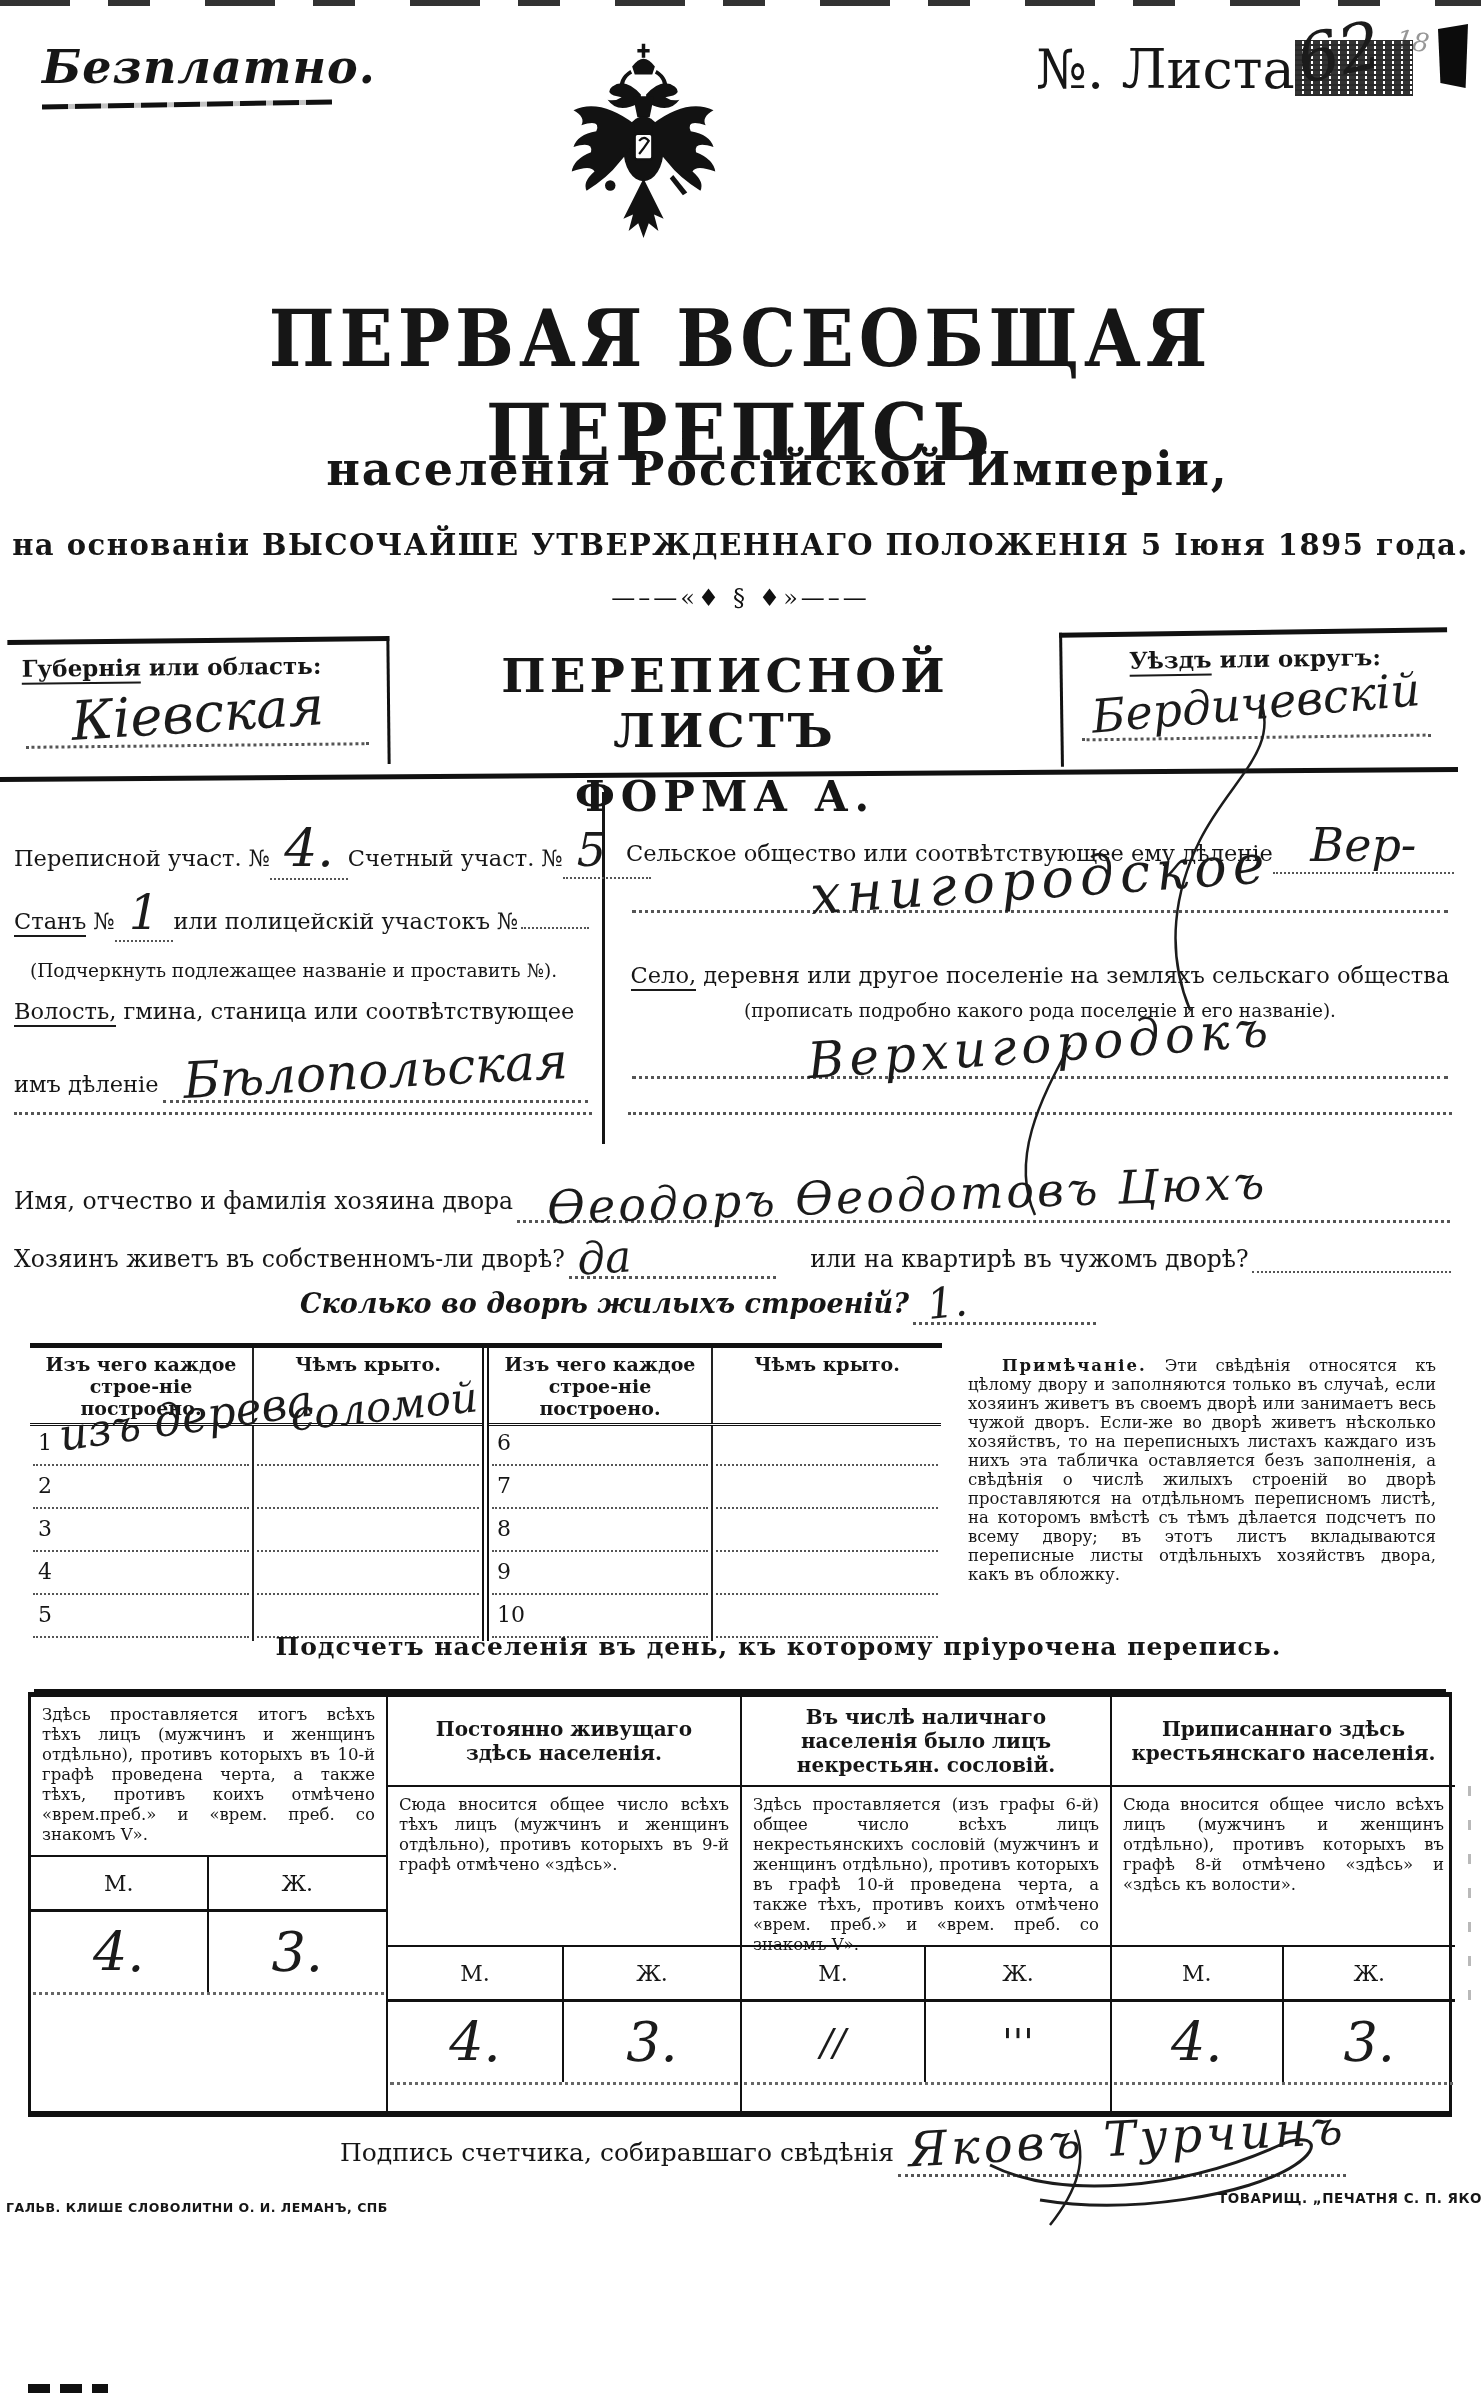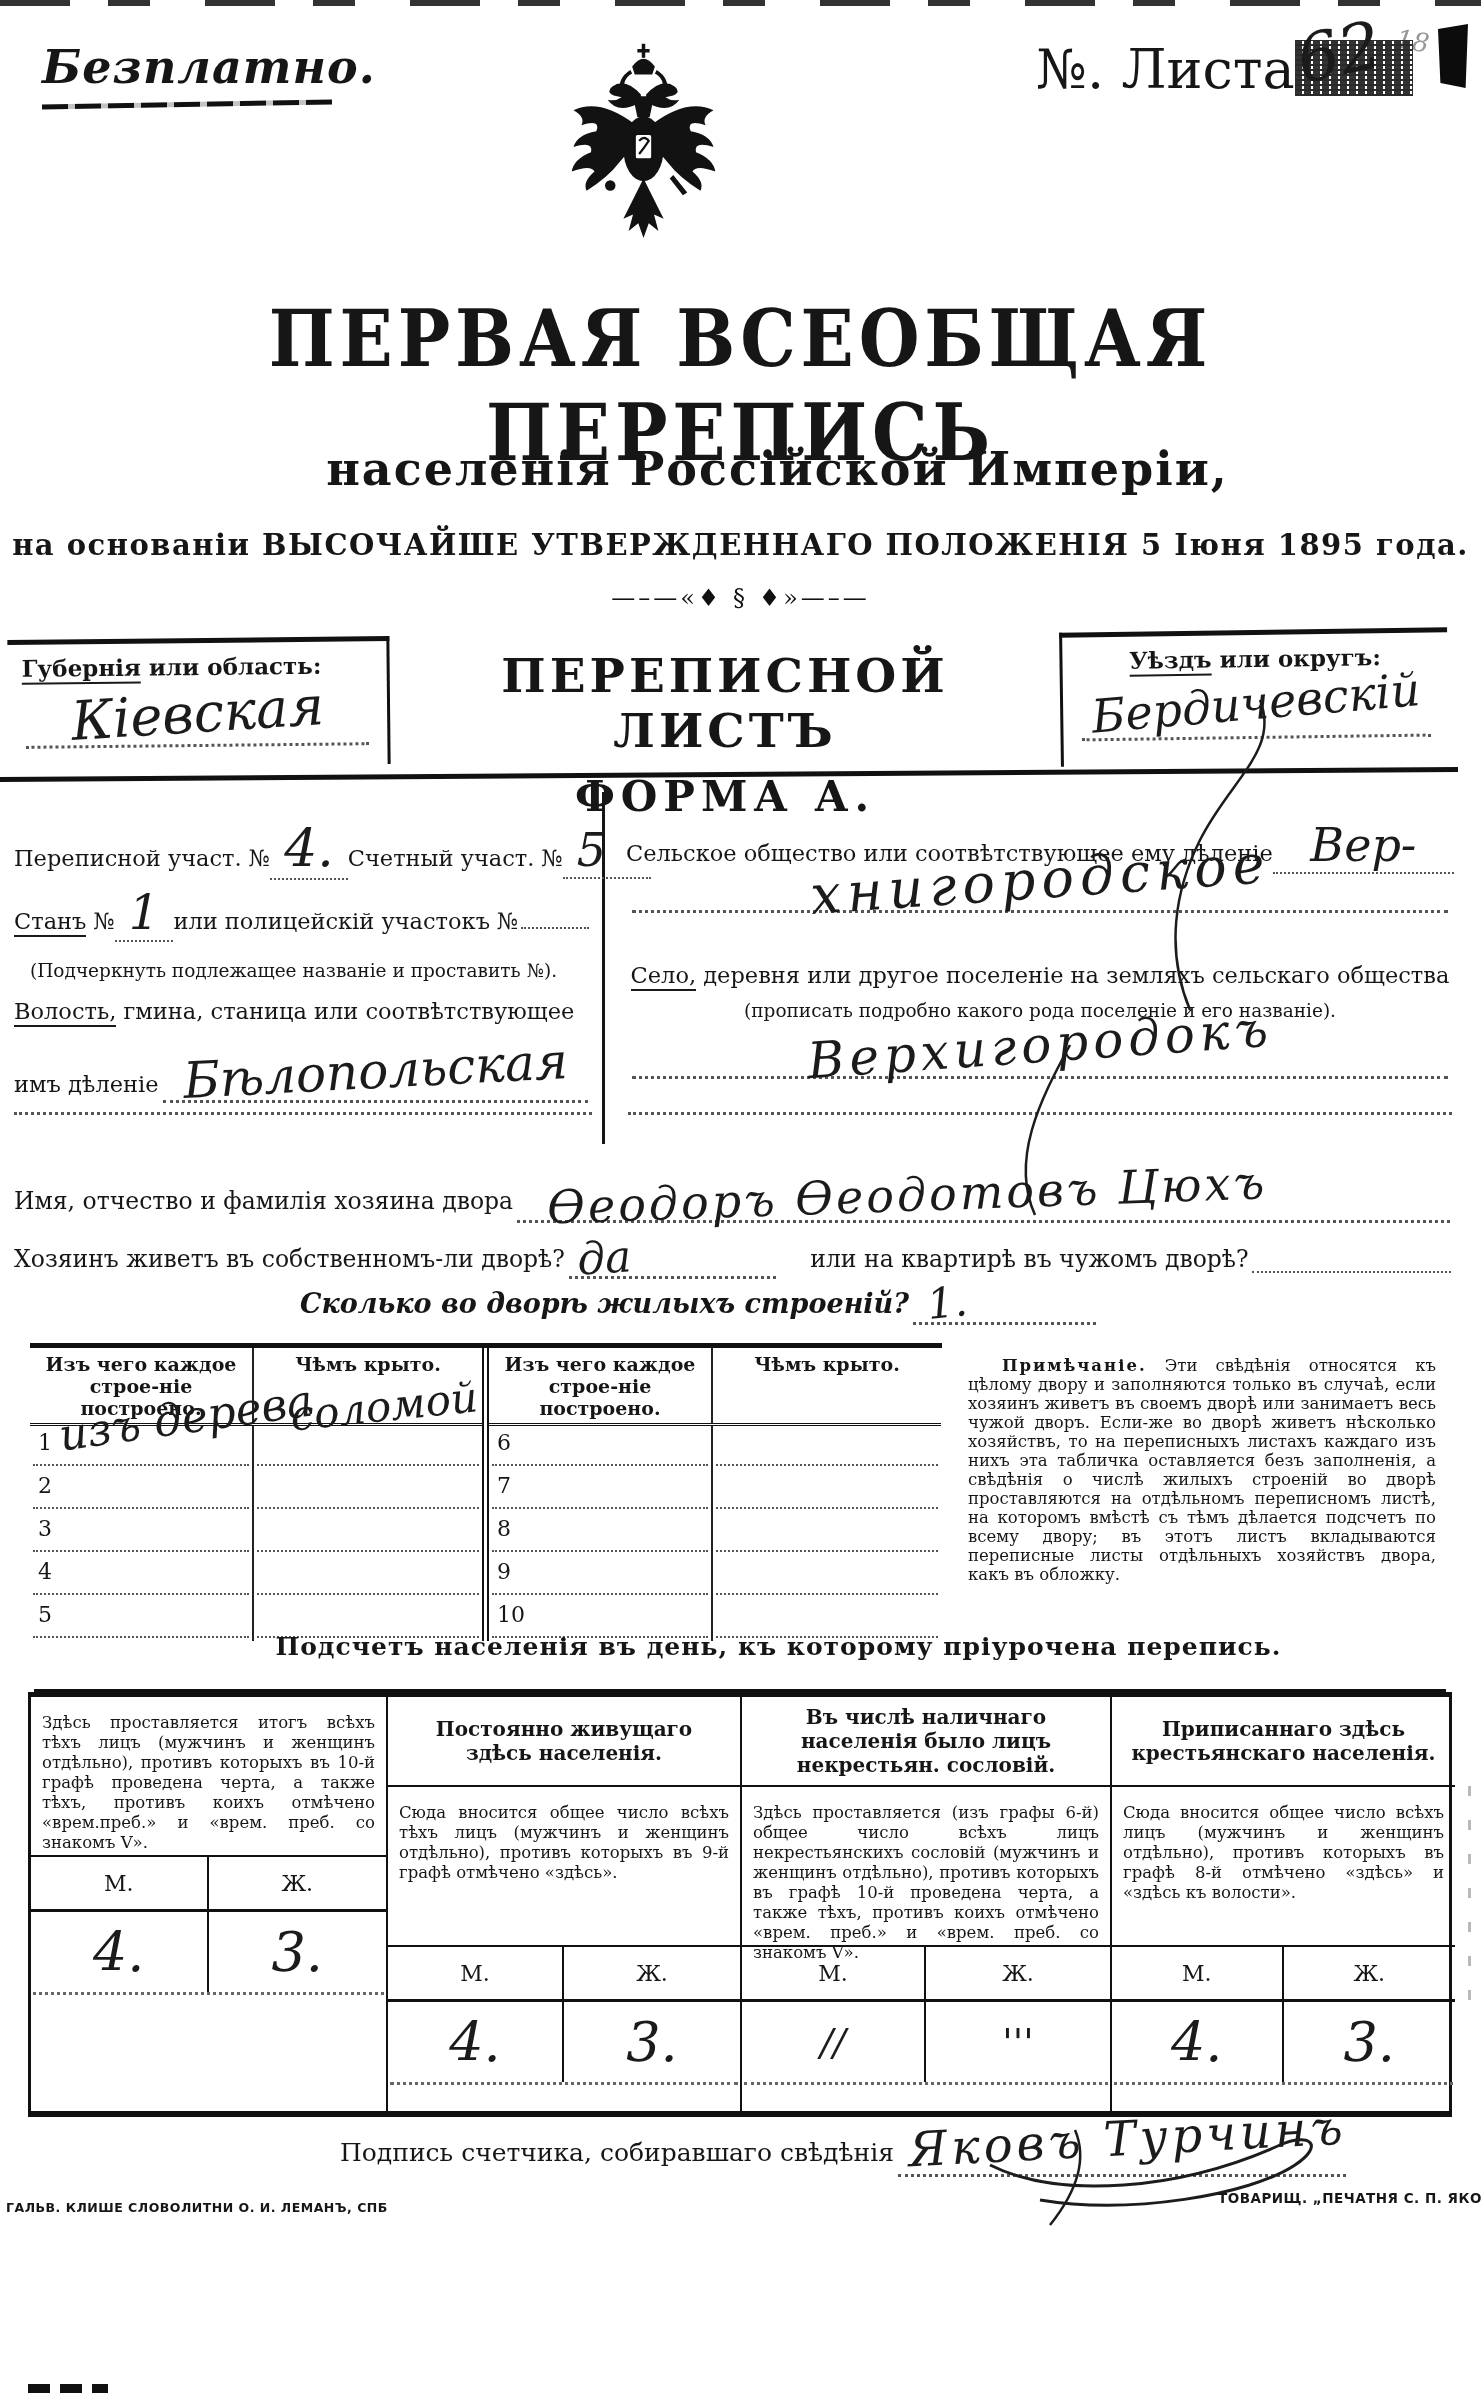--- a/index.html
+++ b/index.html
@@ -52,21 +52,21 @@
   .notetitle{font-weight:700;letter-spacing:2px;}
   
   .ctitle{width:100%;text-align:center;font-size:25px;font-weight:700;letter-spacing:1px;}
   .ctable{display:grid;grid-template-columns:357px 354px 370px 343px;box-sizing:border-box;
           border:3px solid #111;border-top:5px solid #111;border-bottom:6px solid #111;
           box-shadow:0 -9px 0 -6px #111;}
   .ccol{border-right:2.5px solid #111;display:flex;flex-direction:column;}
   .ccol:last-child{border-right:none;}
   .chead{height:90px;display:flex;align-items:center;justify-content:center;text-align:center;
          font-size:20px;font-weight:600;padding:4px 12px;box-sizing:border-box;border-bottom:2.5px solid #111;}
-  .cdesc{height:158px;font-size:16.5px;line-height:20px;padding:16px 11px;box-sizing:border-box;text-align:justify;}
+  .cdesc{height:158px;font-size:16.5px;line-height:20px;padding:8px 11px;box-sizing:border-box;text-align:justify;}
   .cmj{height:52px;display:grid;grid-template-columns:1fr 1fr;border-top:2px solid #111;
        border-bottom:3.5px solid #111;font-size:22px;}
   .cmj span{display:flex;align-items:center;justify-content:center;}
   .cmj span:first-child{border-right:2px solid #111;}
   .cvals{height:80px;display:grid;grid-template-columns:1fr 1fr;}
   .cvals span{display:flex;align-items:center;justify-content:center;font-size:54px;}
   .cvals span:first-child{border-right:2px solid #111;}
   .cdots{height:26px;margin:0 2px;border-top:3px dotted #666;}
   
   .siglbl{font-size:25px;white-space:nowrap;}

